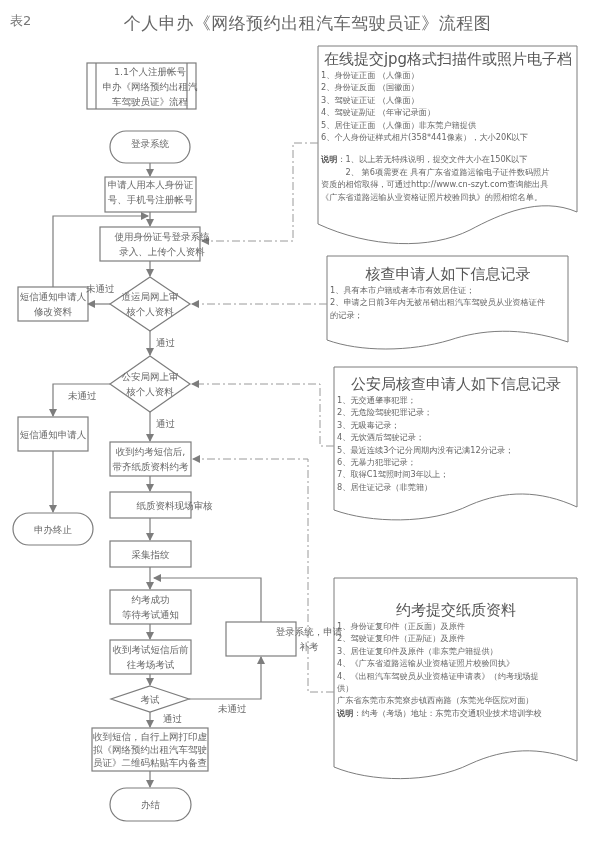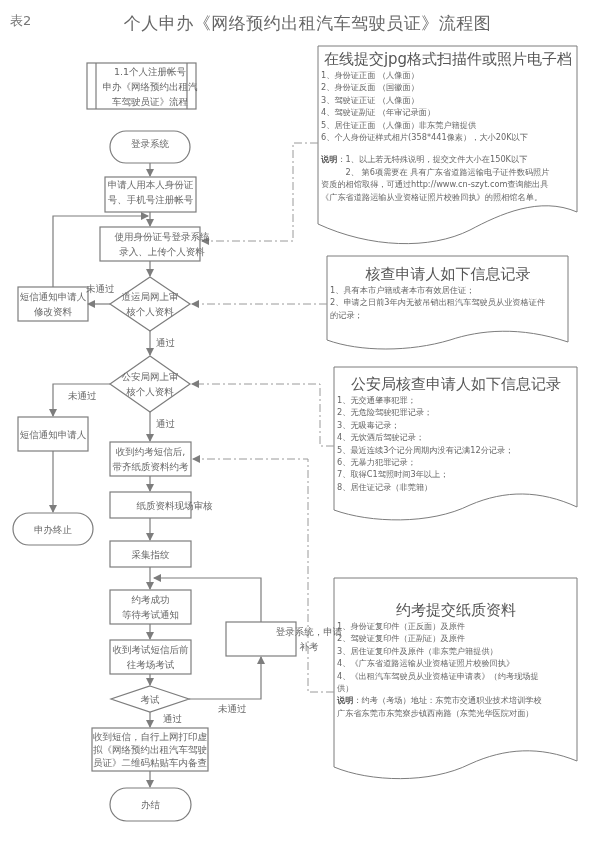--- a/index.html
+++ b/index.html
@@ -164,15 +164,15 @@
 </div>
 
 <div class="doc" style="left:337px;top:600px;width:238px;">
   <div class="doc-title">约考提交纸质资料</div>
   <div class="doc-item">1、身份证复印件（正反面）及原件</div>
   <div class="doc-item">2、驾驶证复印件（正副证）及原件</div>
   <div class="doc-item">3、居住证复印件及原件（非东莞户籍提供）</div>
   <div class="doc-item">4、《广东省道路运输从业资格证照片校验回执》</div>
   <div class="doc-item">4、《出租汽车驾驶员从业资格证申请表》（约考现场提</div>
   <div class="doc-item">供）</div>
+  <div class="note-line">广东省东莞市东莞寮步镇西南路（东莞光华医院对面）</div>
   <div class="note-line"><span class="b">说明</span><span>：约考（考场）地址：东莞市交通职业技术培训学校</span></div>
-  <div class="note-line">广东省东莞市东莞寮步镇西南路（东莞光华医院对面）</div>
 </div>
 
 </body></html>

